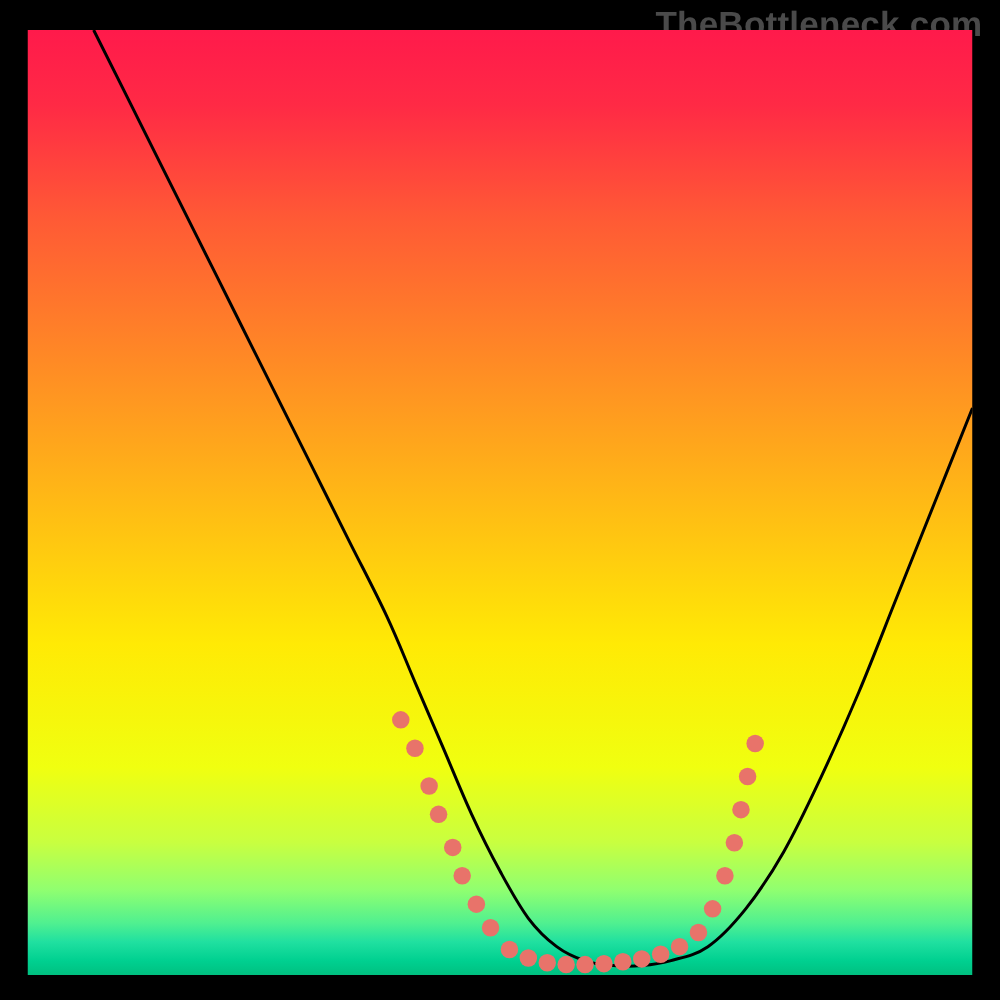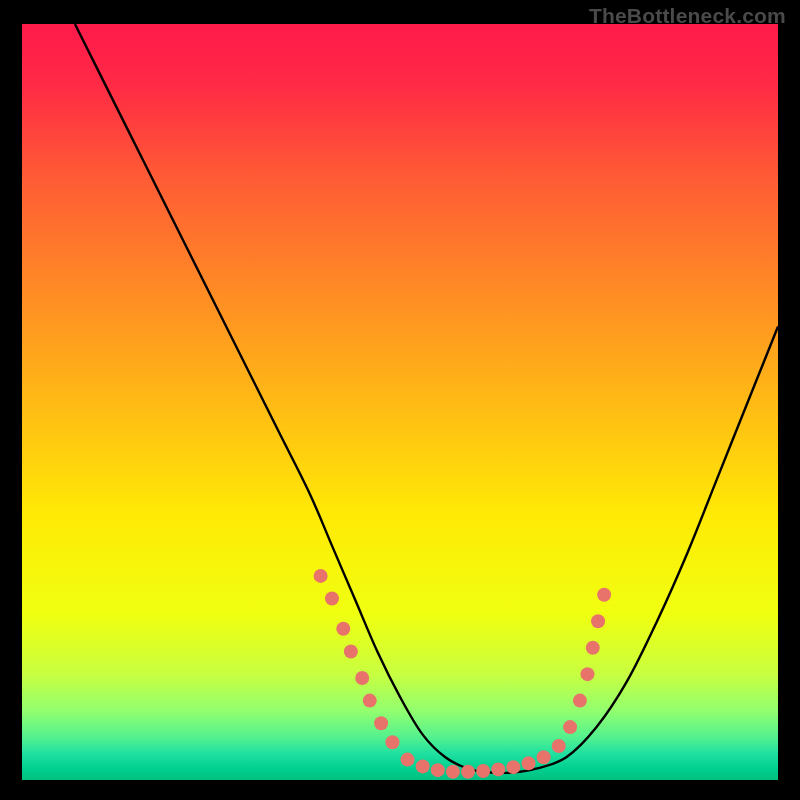--- a/index.html
+++ b/index.html
@@ -8,21 +8,21 @@
     width: 800px;
     height: 800px;
     background: #000;
     position: relative;
   }
   .watermark {
     position: absolute;
     top: 4px;
     right: 14px;
     font-family: Arial, Helvetica, sans-serif;
-    font-size: 21px;
+    font-size: 28px;
     font-weight: bold;
     color: #4a4a4a;
     letter-spacing: 0.2px;
   }
   .plot-frame {
     position: absolute;
     left: 22px;
     top: 24px;
     width: 756px;
     height: 756px;

